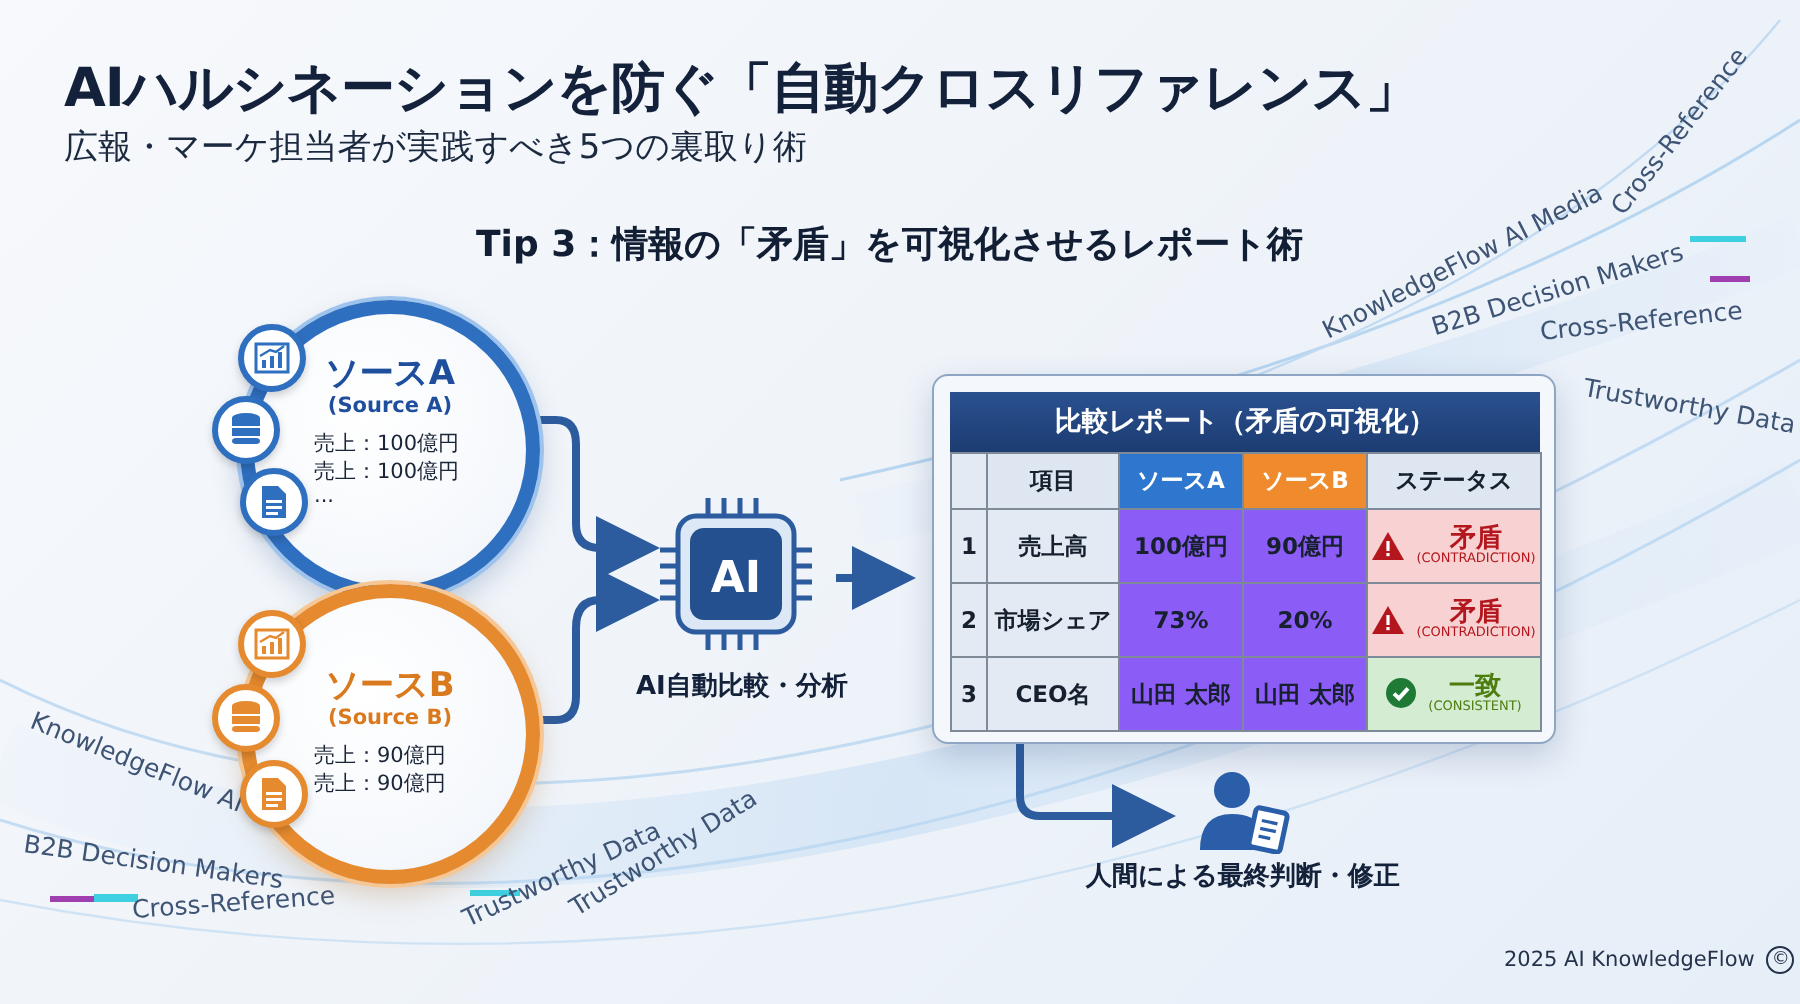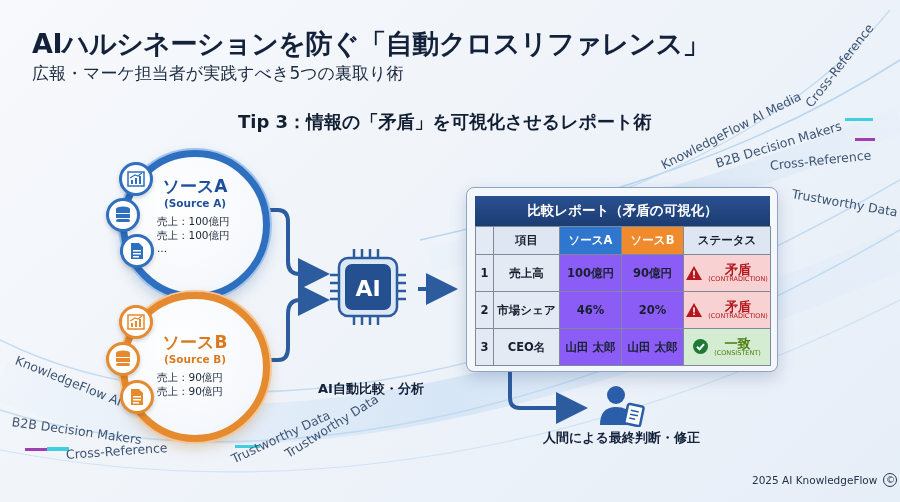--- a/index.html
+++ b/index.html
@@ -43,21 +43,21 @@
 
   .icon-bubble {
     position: absolute; width: 34px; height: 34px; border-radius: 50%;
     background: #fff; display: flex; align-items: center; justify-content: center;
     box-shadow: 0 2px 4px rgba(0,0,0,0.18);
   }
   .ib-a { border: 3px solid #2f6fc0; }
   .ib-b { border: 3px solid #e58a2e; }
 
   
-  .chip-label { left: 318px; top: 334px; font-size: 13px; font-weight: bold; color: #14213a; white-space: nowrap; margin-top: 46px; }
+  .chip-label { left: 318px; top: 334px; font-size: 13px; font-weight: bold; color: #14213a; white-space: nowrap; }
 
   
   .report {
     position: absolute; left: 466px; top: 187px; width: 312px; height: 185px;
     background: #f4f7fb; border: 1.5px solid #8ea6c4; border-radius: 8px;
     box-shadow: 0 6px 16px rgba(40,70,120,0.22);
   }
   .report-head {
     position: absolute; left: 8px; top: 8px; width: 295px; height: 30px;
     background: linear-gradient(180deg, #2a5190 0%, #1c3c72 100%);
@@ -267,21 +267,21 @@
           <div class="st-txt">
                 <span class="st-main">矛盾</span>
                 <span class="st-sub">(CONTRADICTION)</span>
               </div>
         </div>
       </td>
     </tr>
     <tr>
       <td class="num">2</td>
       <td class="item">市場シェア</td>
-      <td>46%</td>
+      <td>73%</td>
       <td>20%</td>
       <td class="st-bad">
         <div class="st-wrap bad">
           <svg width="16" height="14" viewBox="0 0 16 14">
                 <path d="M8 0 L16 14 H0 Z" fill="#b3161c"></path>
                 <rect x="7.2" y="4.5" width="1.6" height="5" fill="#fff"></rect>
                 <rect x="7.2" y="10.5" width="1.6" height="1.6" fill="#fff"></rect>
               </svg>
           <div class="st-txt">
                 <span class="st-main">矛盾</span>

